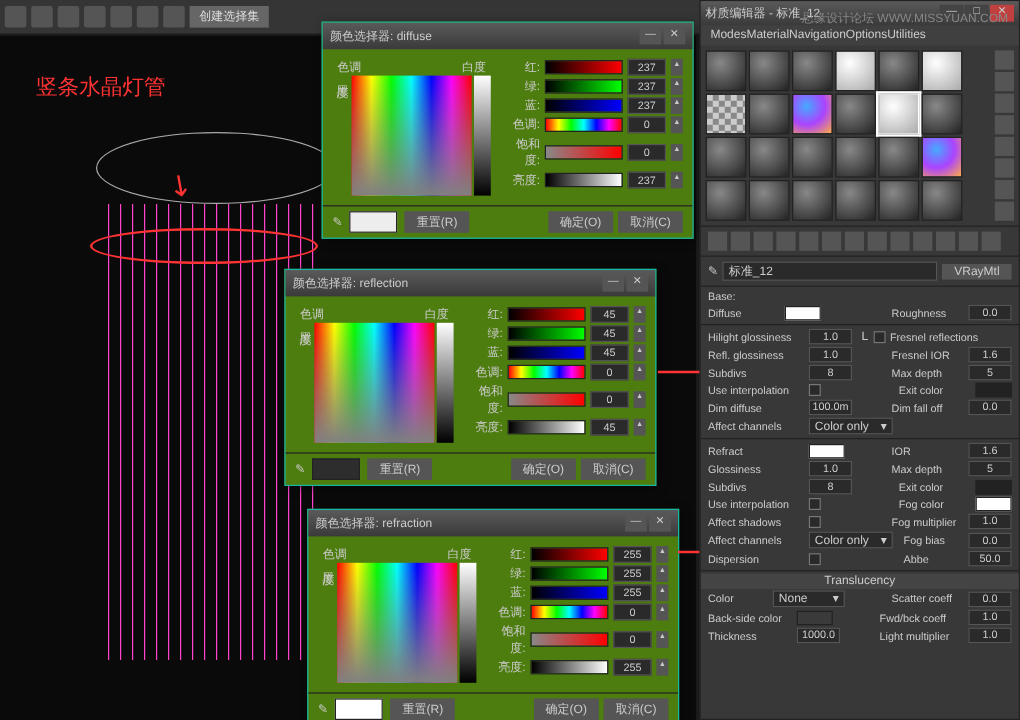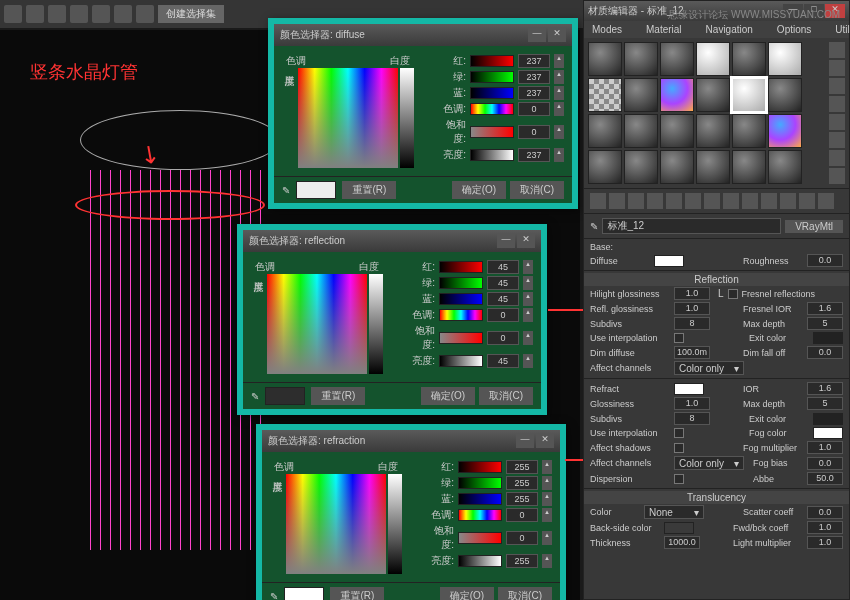--- a/index.html
+++ b/index.html
@@ -10,25 +10,25 @@
 .toolbar-btn{background:#666;padding:2px 8px;font-size:10px;color:#ddd}
 .annotation{position:absolute;left:30px;top:60px;color:#ff3333;font-size:18px;z-index:5}
 .arrow{position:absolute;color:#ff3333;font-size:24px;z-index:5}
 .ellipse{position:absolute;left:75px;top:190px;width:190px;height:30px;border:2px solid #ff3333;border-radius:50%;z-index:5}
 .wireframe{position:absolute;left:80px;top:80px;width:200px;height:450px}
 .wireframe .line{position:absolute;width:1px;background:#ff44cc;top:60px;height:380px}
 .wireframe .top{position:absolute;top:0;left:0;width:200px;height:60px;border:1px solid #aaa;border-radius:50%}
 .watermark{position:absolute;top:8px;right:10px;color:#888;font-size:10px;z-index:100}
 
 
-.cpicker{position:absolute;width:310px;background:#14532d;border:6px solid #14b8a6;box-shadow:2px 2px 8px rgba(0,0,0,.5);z-index:10}
+.cpicker{position:absolute;width:310px;background:#4d7c0f;border:1px solid #14b8a6;box-shadow:2px 2px 8px rgba(0,0,0,.5);z-index:10}
 .cp-title{background:linear-gradient(#5a5a5a,#3a3a3a);height:22px;display:flex;align-items:center;padding:0 6px;justify-content:space-between}
 .cp-title .controls{display:flex;gap:2px}
 .cp-title .controls span{width:18px;height:14px;background:#555;text-align:center;font-size:9px}
-.cp-body{padding:8px;display:flex;gap:22px}
+.cp-body{padding:8px;display:flex;gap:11px}
 .cp-left{display:flex;gap:4px}
 .cp-labels{display:flex;justify-content:space-between;font-size:10px;padding:0 4px}
 .hue-box{width:100px;height:100px;background:linear-gradient(to right,red,yellow,lime,cyan,blue,magenta,red);position:relative}
 .hue-box::after{content:'';position:absolute;inset:0;background:linear-gradient(to bottom,rgba(128,128,128,0),rgba(128,128,128,1))}
 .val-strip{width:14px;height:100px;background:linear-gradient(to bottom,#fff,#000)}
 .bw-label{writing-mode:vertical-rl;font-size:10px}
 .cp-right{flex:1}
 .cp-row{display:flex;align-items:center;gap:4px;margin-bottom:2px}
 .cp-row label{width:30px;text-align:right;font-size:10px}
 .cp-slider{flex:1;height:12px;border:1px solid #222}
@@ -37,21 +37,21 @@
 .cp-foot{display:flex;justify-content:space-between;padding:4px 8px;border-top:1px solid #222}
 .cp-foot .swatch{width:40px;height:18px;border:1px solid #222}
 .cp-btn{background:#555;padding:2px 10px;font-size:10px;cursor:pointer}
 
 
 .mat-editor{position:absolute;right:0;top:0;width:267px;height:600px;background:#383838;border:1px solid #222;z-index:20}
 .me-title{background:linear-gradient(#5a5a5a,#3a3a3a);height:20px;display:flex;align-items:center;padding:0 4px;justify-content:space-between}
 .me-title .controls{display:flex;gap:1px}
 .me-title .controls span{width:20px;height:14px;background:#444;text-align:center;font-size:9px}
 .me-close{background:#c04040!important}
-.me-menu{display:flex;gap:24px;padding:3px 8px;background:#404040}
+.me-menu{display:flex;gap:0;padding:3px 8px;background:#404040}
 .me-menu span{font-size:10px;cursor:pointer}
 .slot-area{display:flex;padding:4px;gap:4px}
 .slot-grid{display:grid;grid-template-columns:repeat(6,34px);grid-template-rows:repeat(4,34px);gap:2px;flex:1}
 .slot{width:34px;height:34px;background:radial-gradient(circle at 35% 30%,#888,#222);border:1px solid #222}
 .slot.white{background:radial-gradient(circle at 35% 30%,#fff,#aaa)}
 .slot.check{background:repeating-conic-gradient(#888 0 25%,#ccc 0 50%) 0 0/10px 10px}
 .slot.color{background:radial-gradient(circle at 35% 30%,#4af,#a4f,#fa4)}
 .slot.active{border:1px solid #fff;outline:2px solid #fff}
 .slot-side{display:flex;flex-direction:column;gap:2px}
 .slot-side span{width:16px;height:16px;background:#555;font-size:9px;text-align:center}
@@ -421,21 +421,20 @@
       </div>
     <div class="prow">
       <label style="width:60px">Diffuse</label>
         <div class="swatch-sm swatch-wt"></div>
       <label style="width:60px;margin-left:auto">Roughness</label>
         <div class="spin">0.0</div>
     </div>
   </div>
 
   <div class="section">
-    <div class="sec-head">Reflection</div>
     <div class="prow">
         <label style="width:80px">Hilight glossiness</label>
         <div class="spin">1.0</div>
         <span style="margin-left:4px">L</span>
         <div class="chk"></div>
         <label>Fresnel reflections</label>
       </div>
     <div class="prow">
         <label style="width:80px">Refl. glossiness</label>
         <div class="spin">1.0</div>

